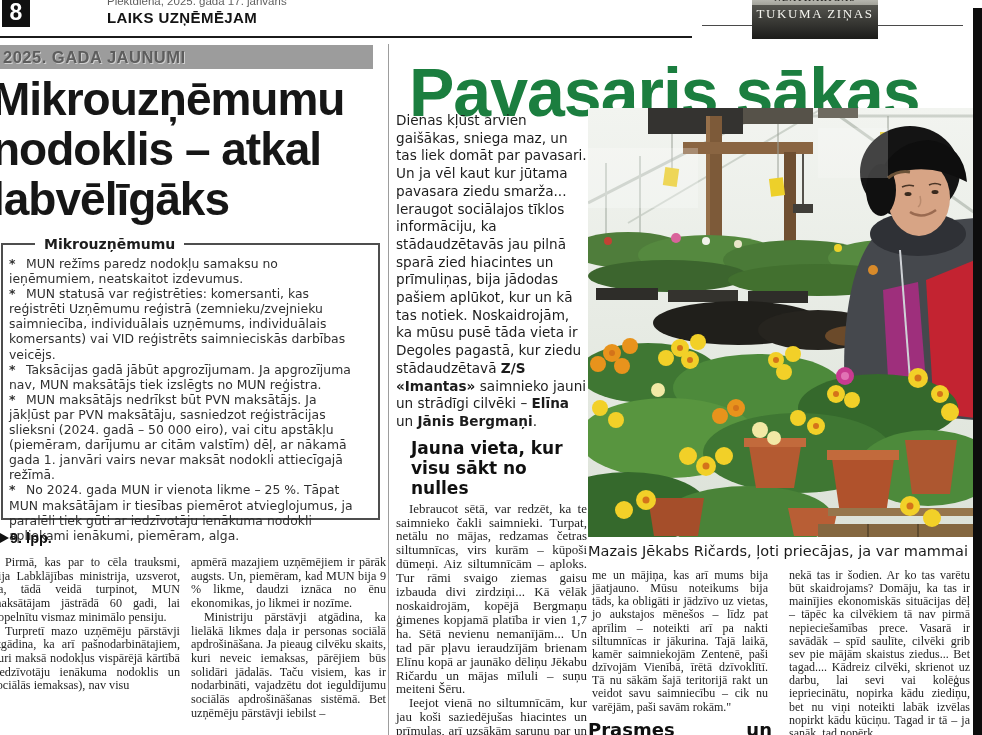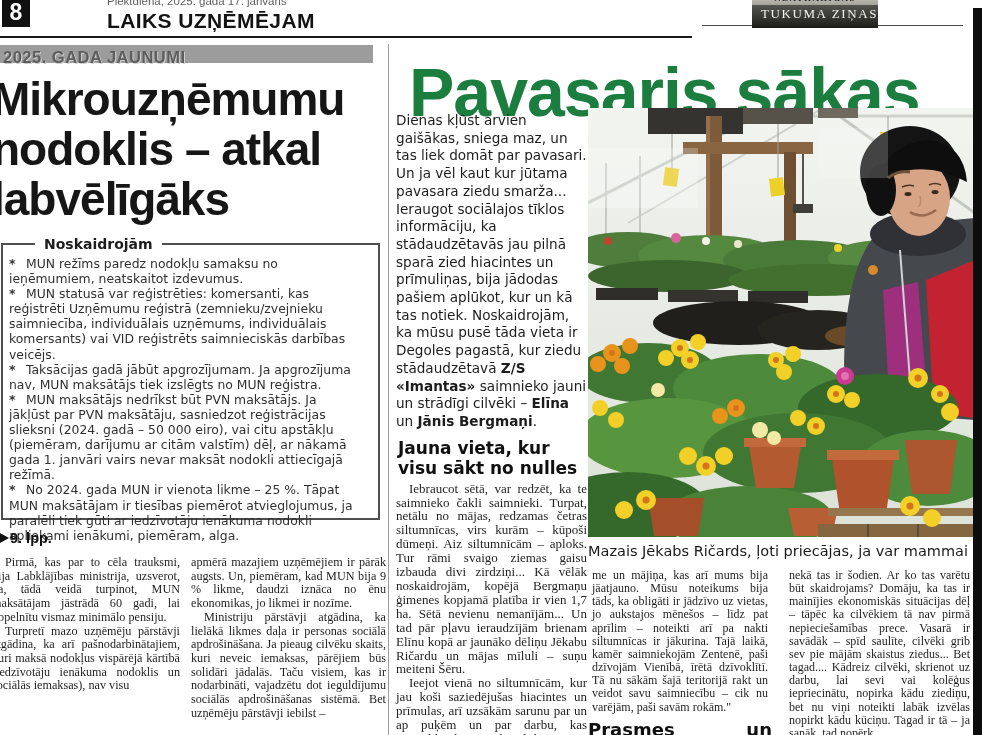--- a/index.html
+++ b/index.html
@@ -3,35 +3,35 @@
 <meta charset="utf-8">
 <style>
   html,body{margin:0;padding:0;background:#ffffff;}
   #page{position:relative;width:982px;height:735px;overflow:hidden;background:#fff;
         font-family:"Liberation Sans",sans-serif;color:#111;}
 
   
   .pgnum{position:absolute;left:2px;top:-6px;width:28px;height:33px;background:#101010;
          color:#fff;font:bold 23px/36px "Liberation Sans",sans-serif;text-align:center;}
   .date{position:absolute;left:107px;top:-5px;font-size:11.5px;color:#5f5f5f;}
-  .section{position:absolute;left:107px;top:9px;font-size:21px;font-weight:bold;letter-spacing:.4px;color:#131313;}
+  .section{position:absolute;left:107px;top:9px;font-size:15px;font-weight:bold;letter-spacing:.4px;color:#131313;}
   .rule-left{position:absolute;left:0;top:36px;width:692px;height:2px;background:#1b1b1b;}
   .rule-right{position:absolute;left:702px;top:25px;width:261px;height:1px;background:#4a4a4a;}
   .masthead{position:absolute;left:752px;top:-8px;width:126px;}
   .m-top{height:13px;background:linear-gradient(#d6d6d0,#a3a39a);color:#2b2b27;
          font:bold 9px/13px "Liberation Serif",serif;text-align:center;letter-spacing:1.4px;overflow:hidden;}
-  .m-bot{height:23px;background:linear-gradient(#55554f,#1c1c1a);color:#f4f4ee;
-         font:13px/17px "Liberation Serif",serif;text-align:right;letter-spacing:1.6px;}
+  .m-bot{height:34px;background:linear-gradient(#55554f,#1c1c1a);color:#f4f4ee;
+         font:13px/17px "Liberation Serif",serif;text-align:center;letter-spacing:1.6px;}
 
   
   .vdiv{position:absolute;left:388px;top:44px;width:1px;height:691px;background:#9d9d9d;}
   .strip{position:absolute;left:973px;top:8px;width:9px;height:727px;background:#0d0d0d;}
 
   
-  .kicker{position:absolute;left:0;top:45px;width:373px;height:18px;background:#9c9c9c;
+  .kicker{position:absolute;left:0;top:45px;width:373px;height:24px;background:#9c9c9c;
           color:#5d5d5d;font:bold 16.5px/25px "Liberation Sans",sans-serif;
           letter-spacing:.5px;padding-left:3px;box-sizing:border-box;
           text-shadow:1px 1px 0 #cfcfcf;}
   .headline1{position:absolute;left:-8px;top:74px;width:402px;
              font:bold 46px/50px "Liberation Sans",sans-serif;letter-spacing:-1px;color:#161616;}
   .infobox{position:absolute;left:1px;top:243px;width:379px;height:277px;
            border:2px solid #4e4e4e;box-sizing:border-box;}
   .infobox-title{position:absolute;top:-10px;left:32px;background:#fff;padding:0 9px;
                  font:bold 14px/18px "DejaVu Sans",sans-serif;color:#1d1d1d;}
   .infobox-body{padding:11px 24px 0 6px;font:12.4px/15.1px "DejaVu Sans",sans-serif;color:#303030;}
@@ -45,21 +45,21 @@
   .serif{font-family:"Liberation Serif",serif;text-align:justify;color:#1e1e1e;}
   .lcols p{margin:0;font-size:12.2px;line-height:13.7px;text-indent:13px;}
   .lcols p.noindent{text-indent:0;}
 
   
   .headline2{position:absolute;left:393px;top:40px;white-space:nowrap;
              font:bold 68px/72px "Liberation Sans",sans-serif;letter-spacing:-1px;}
   .mid{position:absolute;left:396px;top:112px;width:191px;}
   .lead{font:13.6px/17.7px "DejaVu Sans",sans-serif;color:#1c1c1c;margin:0;}
   .lead b{font-weight:bold;}
-  .subhead{font:bold 17px/20px "DejaVu Sans",sans-serif;color:#101010;margin:7px 0 4px 2px;}
+  .subhead{font:bold 17px/20px "DejaVu Sans",sans-serif;color:#101010;margin:7px 0 4px 15px;}
   .mid .serifp{margin:0;font-size:13px;line-height:13.9px;text-indent:13px;}
 
   .photo{position:absolute;left:588px;top:108px;width:387px;height:429px;overflow:hidden;}
   .photo svg{display:block;}
   .caption{position:absolute;left:588px;top:541px;width:394px;height:20px;overflow:hidden;
            white-space:nowrap;font:14.5px/20px "DejaVu Sans",sans-serif;color:#1a1a1a;}
   .bcols{position:absolute;left:588px;top:565px;display:flex;gap:13px;}
   .bcolA{width:184px;} .bcolB{width:189px;}
   .bcols p{margin:4px;font-size:12px;line-height:13.15px;}
   .subhead2{font:bold 18px/21px "DejaVu Sans",sans-serif;color:#101010;margin-top:5px;}
@@ -78,21 +78,21 @@
     <div class="m-top">NEATKARĪGĀS</div>
     <div class="m-bot">TUKUMA ZIŅAS</div>
   </div>
 
   <div class="vdiv"></div>
 
   <div class="kicker">2025. GADA JAUNUMI</div>
   <h1 class="headline1" style="margin:0">Mikrouzņēmumu nodoklis – atkal labvēlīgāks</h1>
 
   <div class="infobox">
-    <div class="infobox-title">Noskaidrojām</div>
+    <div class="infobox-title">Mikrouzņēmumu</div>
     <div class="infobox-body">
       <p><span class="ast">*</span><span>MUN režīms paredz nodokļu samaksu no ieņēmumiem, neatskaitot izdevumus.</span></p>
       <p><span class="ast">*</span><span>MUN statusā var reģistrēties: komersanti, kas reģistrēti Uzņēmumu reģistrā (zemnieku/zvejnieku saimniecība, individuālais uzņēmums, individuālais komersants) vai VID reģistrēts saimnieciskās darbības veicējs.</span></p>
       <p><span class="ast">*</span><span>Taksācijas gadā jābūt apgrozījumam. Ja apgrozījuma nav, MUN maksātājs tiek izslēgts no MUN reģistra.</span></p>
       <p><span class="ast">*</span><span>MUN maksātājs nedrīkst būt PVN maksātājs. Ja jākļūst par PVN maksātāju, sasniedzot reģistrācijas slieksni (2024. gadā – 50 000 eiro), vai citu apstākļu (piemēram, darījumu ar citām valstīm) dēļ, ar nākamā gada 1. janvāri vairs nevar maksāt nodokli attiecīgajā režīmā.</span></p>
       <p><span class="ast">*</span><span>No 2024. gada MUN ir vienota likme – 25 %. Tāpat MUN maksātājam ir tiesības piemērot atvieglojumus, ja paralēli tiek gūti ar iedzīvotāju ienākuma nodokli apliekami ienākumi, piemēram, alga.</span></p>
     </div>
   </div>
 
   <div class="jump"><span class="tri"></span><span>9. lpp.</span></div>

